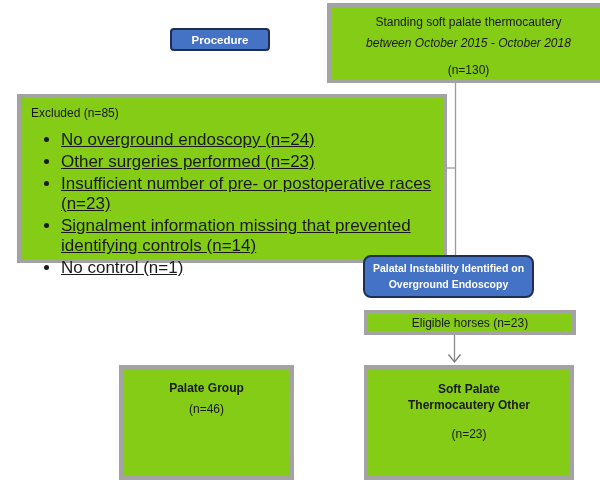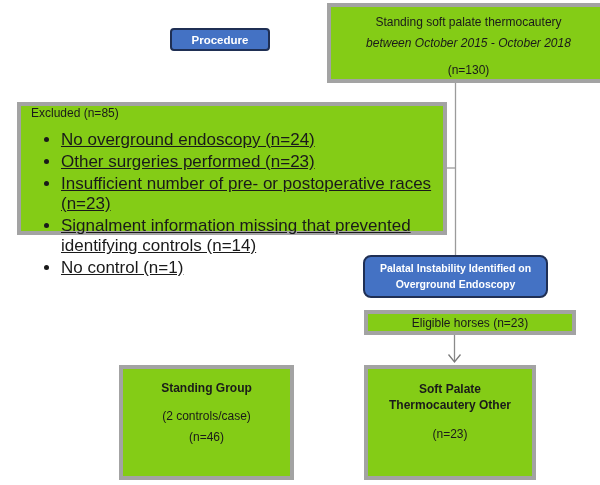--- a/index.html
+++ b/index.html
@@ -37,52 +37,52 @@
     display: flex; flex-direction: column; align-items: center;
     padding-top: 8px; font-size: 12px; text-align: center;
   }
   #top-box .l2 { margin-top: 7px; font-style: italic; }
   #top-box .cnt { margin-top: 13px; }
   #procedure-pill {
     left: 170px; top: 28px; width: 100px; height: 23px;
     border-radius: 4px; font-size: 11.5px;
   }
   #excluded-box {
-    left: 3px; top: 102px; width: 430px; height: 133px;
-    padding: 0 10px; font-size: 12px;
+    left: 3px; top: 94px; width: 430px; height: 169px;
+    padding: 8px 10px; font-size: 12px;
   }
   #excluded-box ul {
     margin: 10px 0 0 0;
     padding-left: 30px;
     font-size: 17px;
     text-decoration: underline;
   }
   #excluded-box li {
     margin: 2px 0;
     line-height: 1.18;
   }
   #palatal-pill {
-    left: 363px; top: 255px; width: 185px; height: 43px;
+    left: 363px; top: 255px; width: 171px; height: 43px;
     border-radius: 8px; font-size: 10.5px; line-height: 1.45;
   }
   #palatal-pill .nw { white-space: nowrap; }
   #eligible-box {
     left: 350px; top: 310px; width: 212px; height: 25px;
     display: flex; align-items: center; justify-content: center;
     font-size: 12px;
   }
   #control-box {
     left: 105px; top: 365px; width: 175px; height: 115px;
     text-align: center; padding-top: 12px; font-size: 12px;
   }
   #control-box .ttl { font-weight: bold; }
   #control-box .l1 { margin-top: 14px; }
   #control-box .l2 { margin-top: 7px; }
   #thermo-box {
-    left: 350px; top: 365px; width: 172px; height: 115px;
+    left: 350px; top: 365px; width: 210px; height: 115px;
     text-align: center; padding-top: 12px; font-size: 12px;
   }
   #thermo-box .ttl { font-weight: bold; line-height: 1.35; }
   #thermo-box .cnt { margin-top: 14px; }
   #connector-svg {
     position: absolute; left: 0; top: 0;
     width: 600px; height: 485px;
     pointer-events: none;
   }
 </style>
@@ -123,22 +123,21 @@
   <div id="palatal-pill" class="bluepill">
     <span class="nw">Palatal Instability Identified on</span>
     <span class="nw">Overground Endoscopy</span>
   </div>
 
   <div id="eligible-box" class="box">
     <span>Eligible horses (n=23)</span>
   </div>
 
   <div id="control-box" class="box">
-    <div class="ttl">Standing Group</div>
-    <div class="l1">(2 controls/case)</div>
+    <div class="ttl">Palate Group</div>
     <div class="l2">(n=46)</div>
   </div>
 
   <div id="thermo-box" class="box">
     <div class="ttl">
       <div>Soft Palate</div>
       <div>Thermocautery Other</div>
     </div>
     <div class="cnt">(n=23)</div>
   </div>

